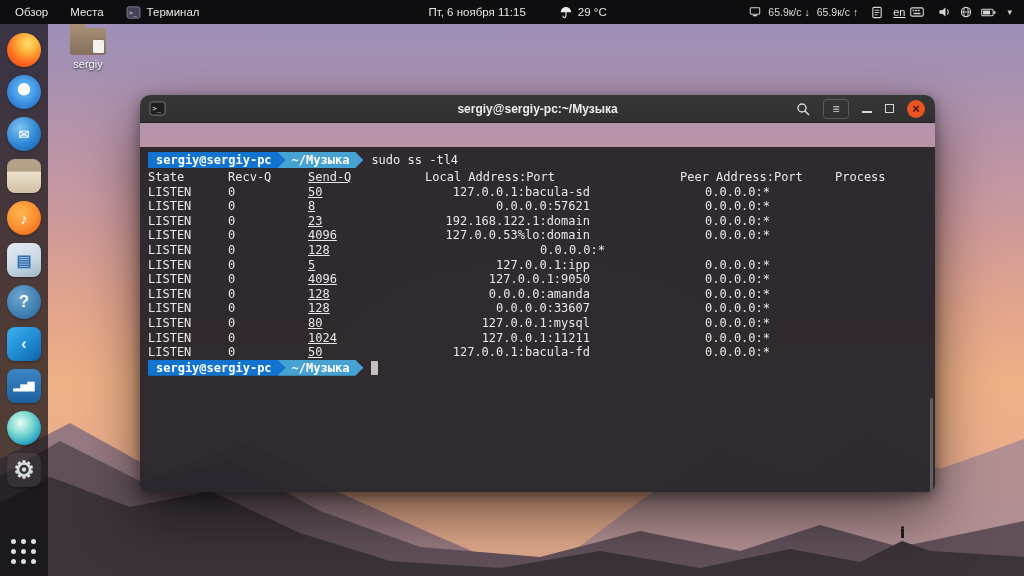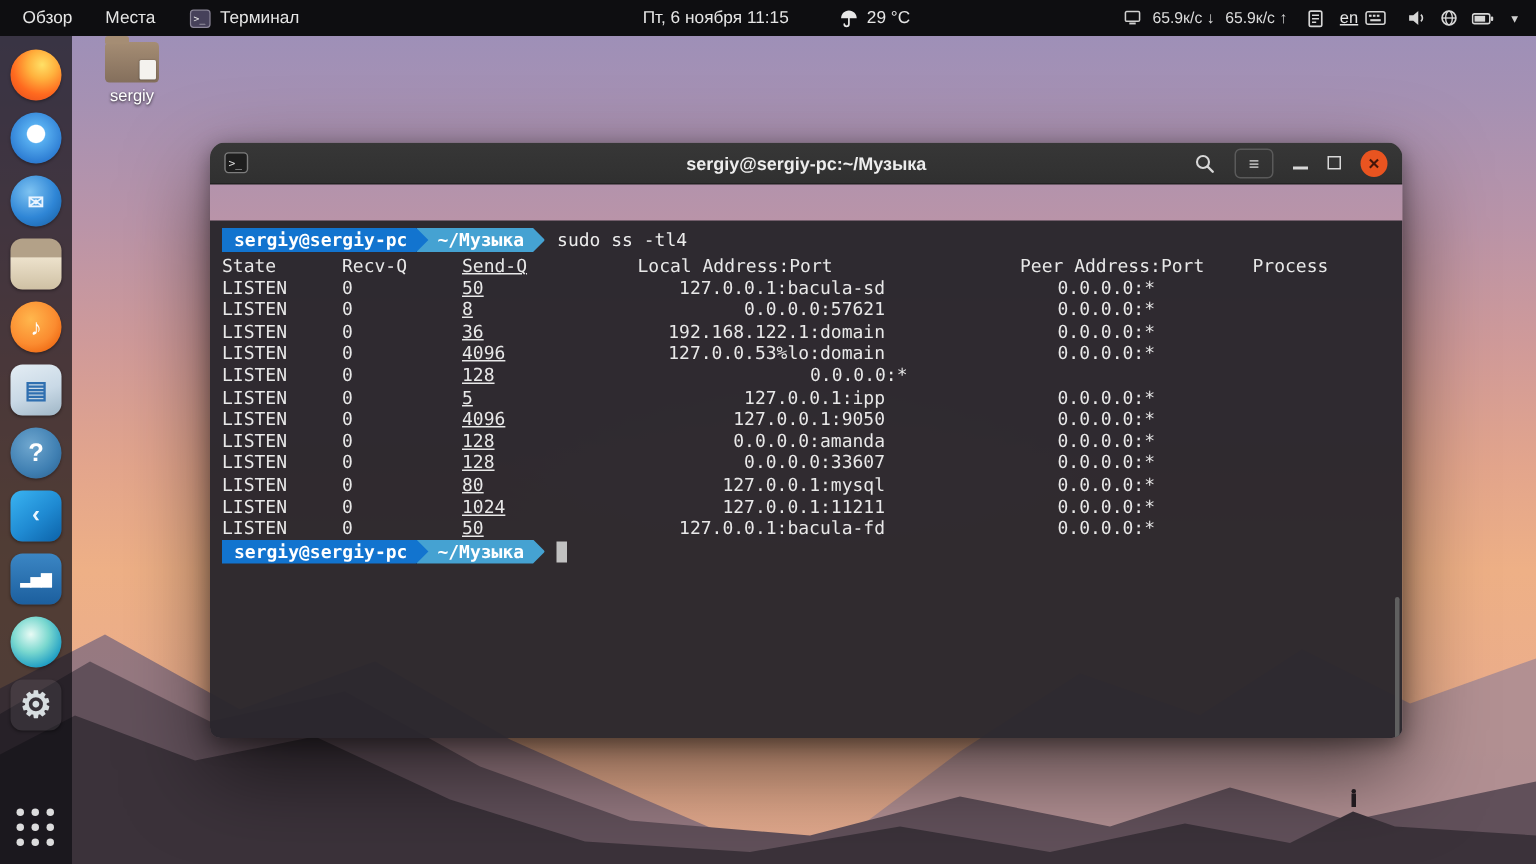--- a/index.html
+++ b/index.html
@@ -337,21 +337,21 @@
         <span class="c-recvq">Recv-Q</span>
         <span class="c-sendq">Send-Q</span>
         <span class="c-local">Local Address:Port</span>
         <span class="c-peer">Peer Address:Port</span>
         <span class="c-process">Process</span>
       </div>
 
       <div>
           <div class="tline trow"><span class="c-state">LISTEN</span><span class="c-recvq">0</span><span class="c-sendq">50</span><span class="c-local">127.0.0.1:bacula-sd</span><span class="c-peer">0.0.0.0:*</span></div>
           <div class="tline trow"><span class="c-state">LISTEN</span><span class="c-recvq">0</span><span class="c-sendq">8</span><span class="c-local">0.0.0.0:57621</span><span class="c-peer">0.0.0.0:*</span></div>
-          <div class="tline trow"><span class="c-state">LISTEN</span><span class="c-recvq">0</span><span class="c-sendq">36</span><span class="c-local">192.168.122.1:domain</span><span class="c-peer">0.0.0.0:*</span></div>
+          <div class="tline trow"><span class="c-state">LISTEN</span><span class="c-recvq">0</span><span class="c-sendq">23</span><span class="c-local">192.168.122.1:domain</span><span class="c-peer">0.0.0.0:*</span></div>
           <div class="tline trow"><span class="c-state">LISTEN</span><span class="c-recvq">0</span><span class="c-sendq">4096</span><span class="c-local">127.0.0.53%lo:domain</span><span class="c-peer">0.0.0.0:*</span></div>
           <div class="tline trow"><span class="c-state">LISTEN</span><span class="c-recvq">0</span><span class="c-sendq">128</span><span class="c-peer">0.0.0.0:*</span></div>
           <div class="tline trow"><span class="c-state">LISTEN</span><span class="c-recvq">0</span><span class="c-sendq">5</span><span class="c-local">127.0.0.1:ipp</span><span class="c-peer">0.0.0.0:*</span></div>
           <div class="tline trow"><span class="c-state">LISTEN</span><span class="c-recvq">0</span><span class="c-sendq">4096</span><span class="c-local">127.0.0.1:9050</span><span class="c-peer">0.0.0.0:*</span></div>
           <div class="tline trow"><span class="c-state">LISTEN</span><span class="c-recvq">0</span><span class="c-sendq">128</span><span class="c-local">0.0.0.0:amanda</span><span class="c-peer">0.0.0.0:*</span></div>
           <div class="tline trow"><span class="c-state">LISTEN</span><span class="c-recvq">0</span><span class="c-sendq">128</span><span class="c-local">0.0.0.0:33607</span><span class="c-peer">0.0.0.0:*</span></div>
           <div class="tline trow"><span class="c-state">LISTEN</span><span class="c-recvq">0</span><span class="c-sendq">80</span><span class="c-local">127.0.0.1:mysql</span><span class="c-peer">0.0.0.0:*</span></div>
           <div class="tline trow"><span class="c-state">LISTEN</span><span class="c-recvq">0</span><span class="c-sendq">1024</span><span class="c-local">127.0.0.1:11211</span><span class="c-peer">0.0.0.0:*</span></div>
           <div class="tline trow"><span class="c-state">LISTEN</span><span class="c-recvq">0</span><span class="c-sendq">50</span><span class="c-local">127.0.0.1:bacula-fd</span><span class="c-peer">0.0.0.0:*</span></div>
         </div>

